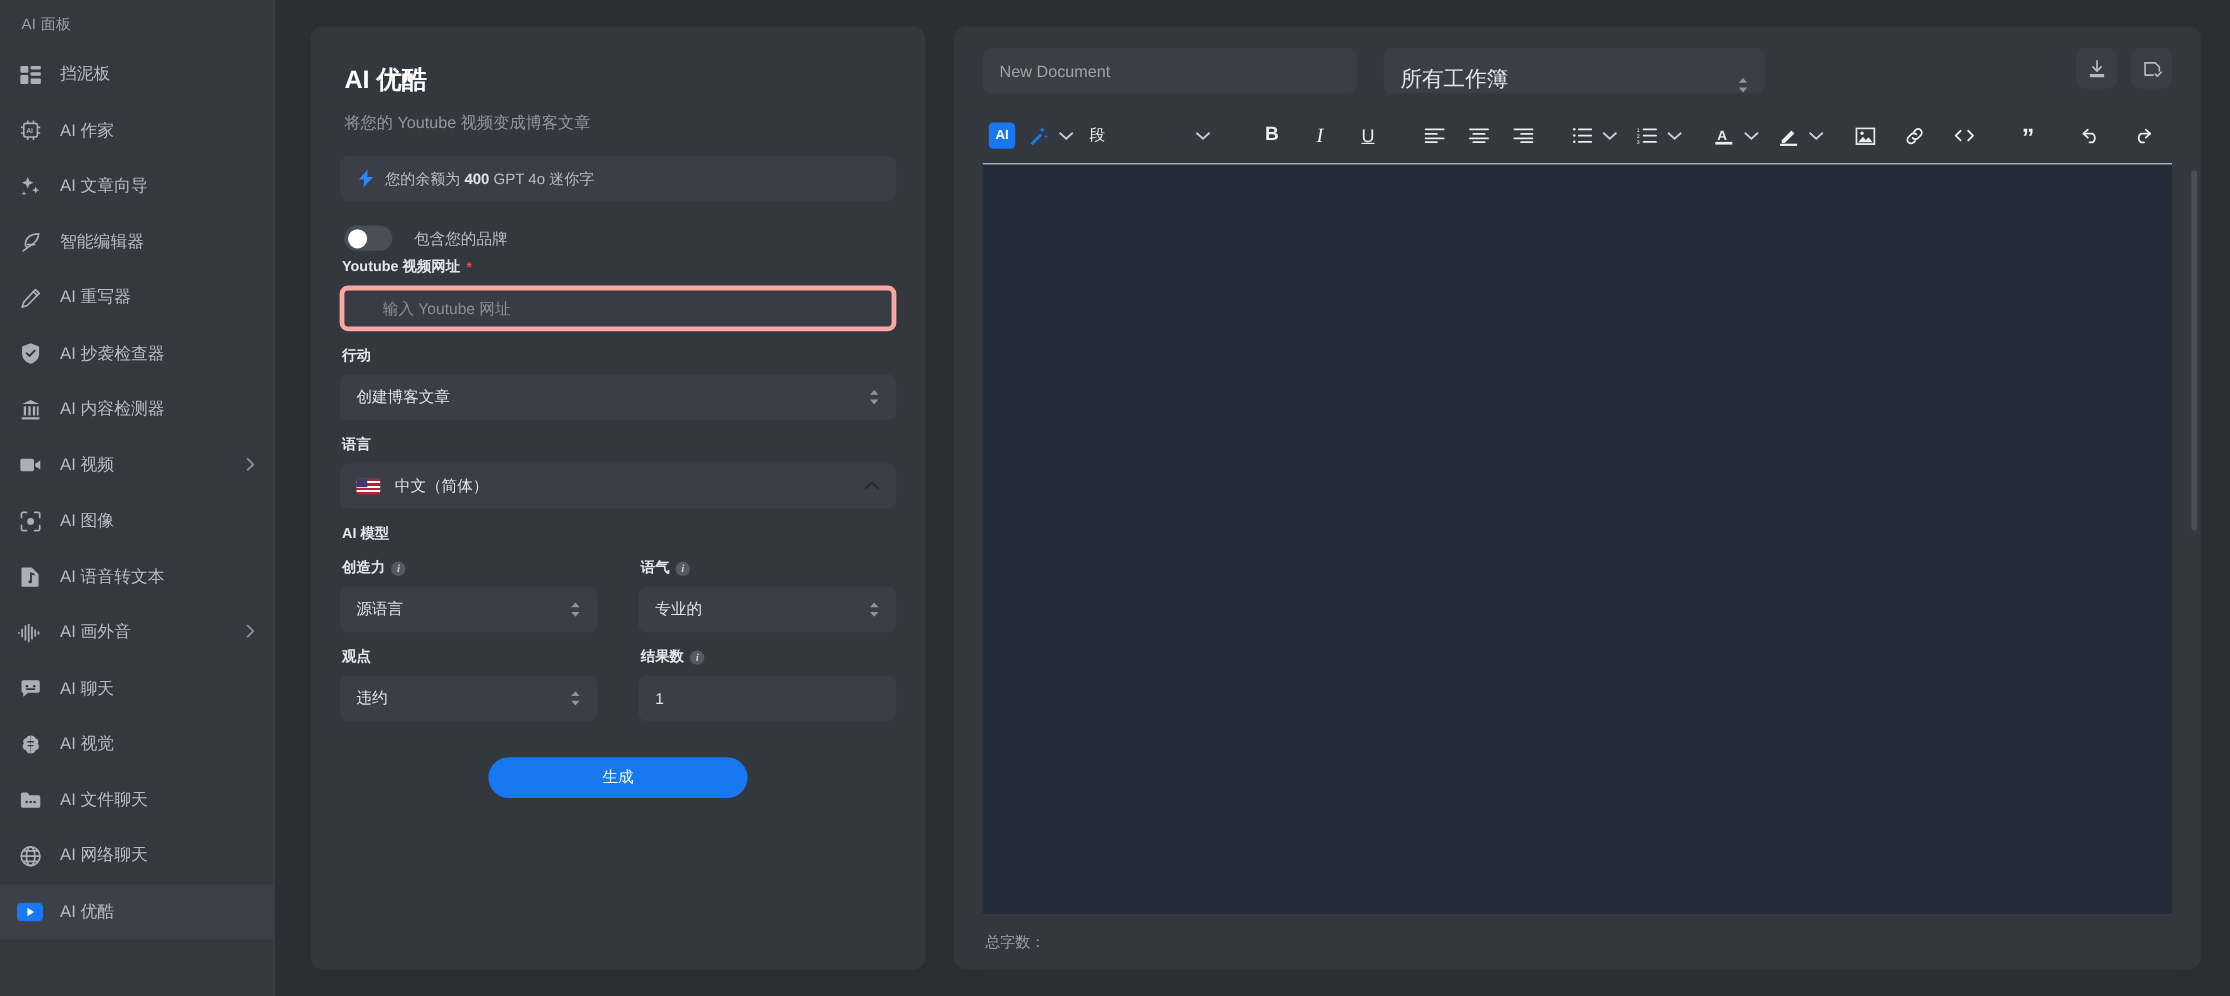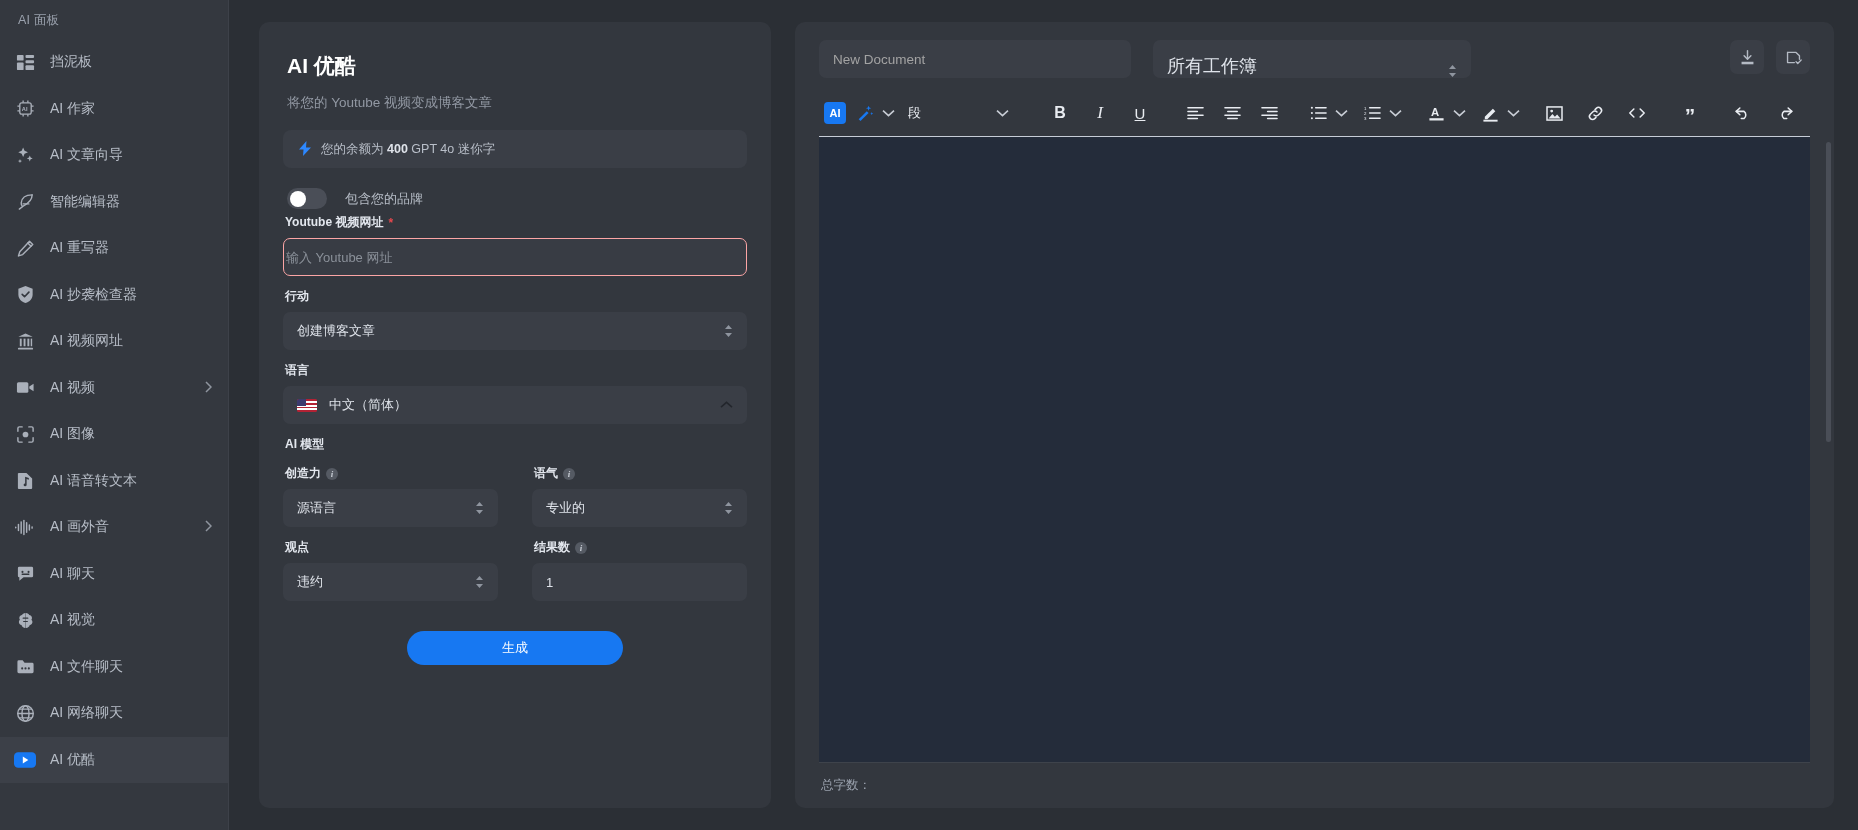--- a/index.html
+++ b/index.html
@@ -92,22 +92,22 @@
   }
   .req { color: #e5484d; font-size: 12px; }
   .info-dot {
     width: 12px; height: 12px; border-radius: 50%;
     background: #555a63; color: #c9ced6;
     font-size: 9px; line-height: 12px; text-align: center;
     font-style: italic; font-family: "Liberation Serif", serif;
   }
   .text-input {
     width: 100%; height: 38px; border-radius: 7px;
-    background: #383c44; border: 1px solid #fca5a5;
-    color: #e6e9ef; font-size: 13px; padding: 0 2px;
+    background: #383c44; border: 4px solid #fca5a5;
+    color: #e6e9ef; font-size: 13px; padding: 0 32px;
     outline: none; font-family: inherit;
   }
   .text-input::placeholder { color: #8a9099; }
   .select {
     width: 100%; height: 38px; border-radius: 7px;
     background: #3a3e46; border: none;
     display: flex; align-items: center; padding: 0 14px;
     color: #dfe3ea; font-size: 13px; cursor: pointer;
     position: relative;
   }
@@ -285,21 +285,21 @@
           <span class="nav-ico">
             <svg width="19" height="19" viewBox="0 0 20 20" fill="currentColor">
               <rect x="2" y="16.5" width="16" height="2" rx="1"></rect>
               <path d="M10 1.5l7.5 3.5H2.5L10 1.5z"></path>
               <rect x="4" y="7" width="2" height="8"></rect>
               <rect x="8" y="7" width="2" height="8"></rect>
               <rect x="12" y="7" width="2" height="8"></rect>
               <rect x="15.5" y="7" width="1.5" height="8"></rect>
             </svg>
           </span>
-          <span class="nav-label">AI 视频网址</span>
+          <span class="nav-label">AI 内容检测器</span>
         </div>
         <div class="nav-item">
           <span class="nav-ico">
             <svg width="19" height="19" viewBox="0 0 20 20" fill="currentColor">
               <rect x="1" y="4.5" width="12" height="11" rx="1.6"></rect>
               <path d="M14 9l4.5-3v8L14 11V9z"></path>
             </svg>
           </span>
           <span class="nav-label">AI 视频</span>
           <span class="nav-caret"><svg width="7" height="12" viewBox="0 0 7 12">

